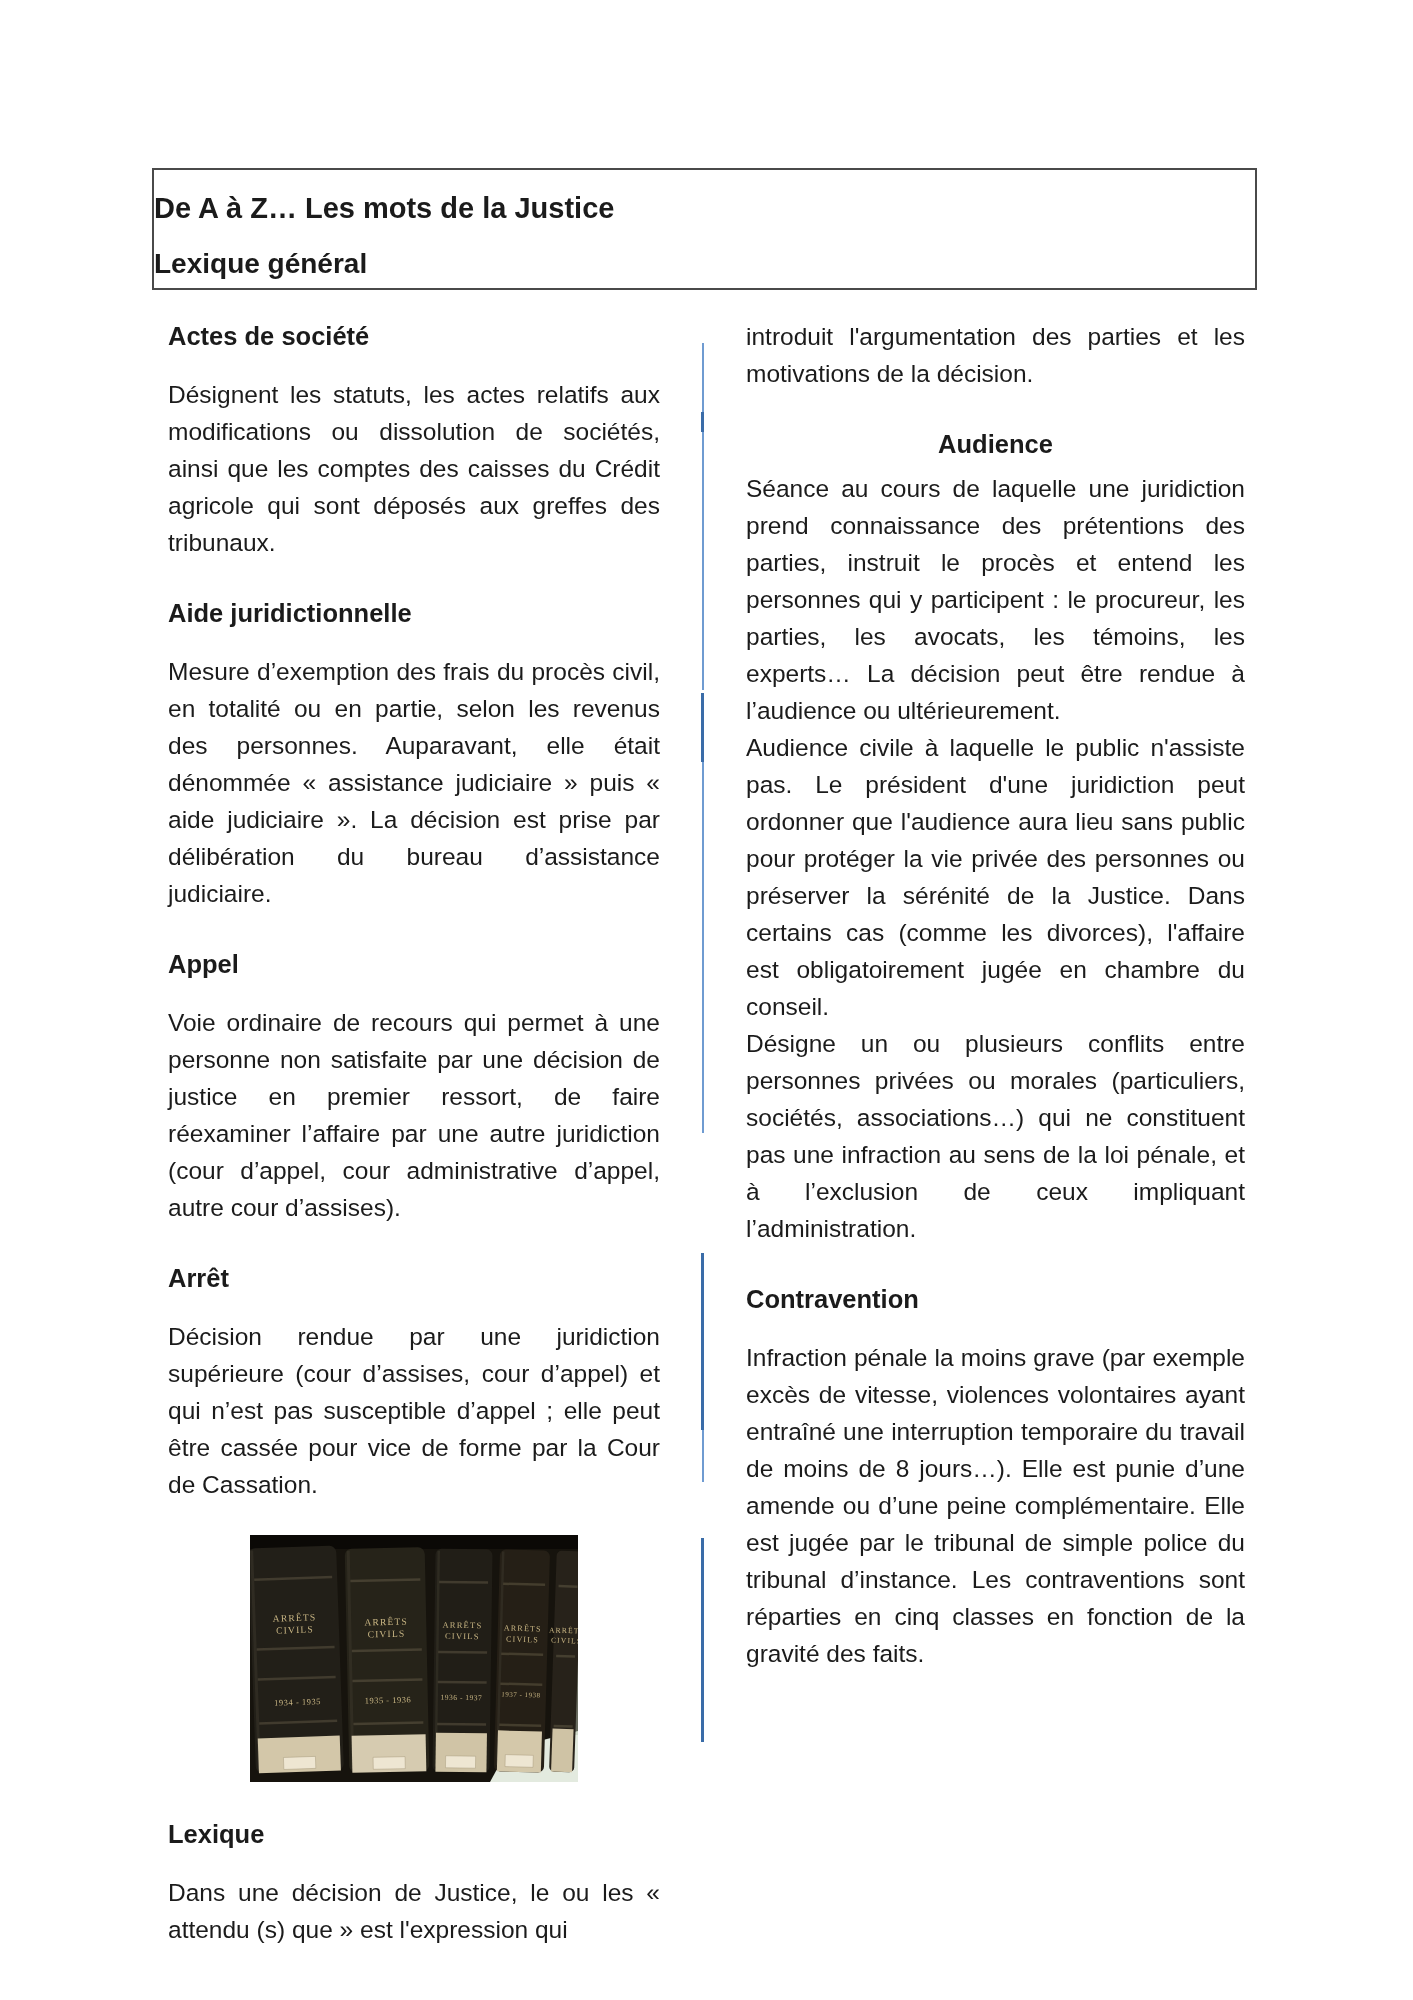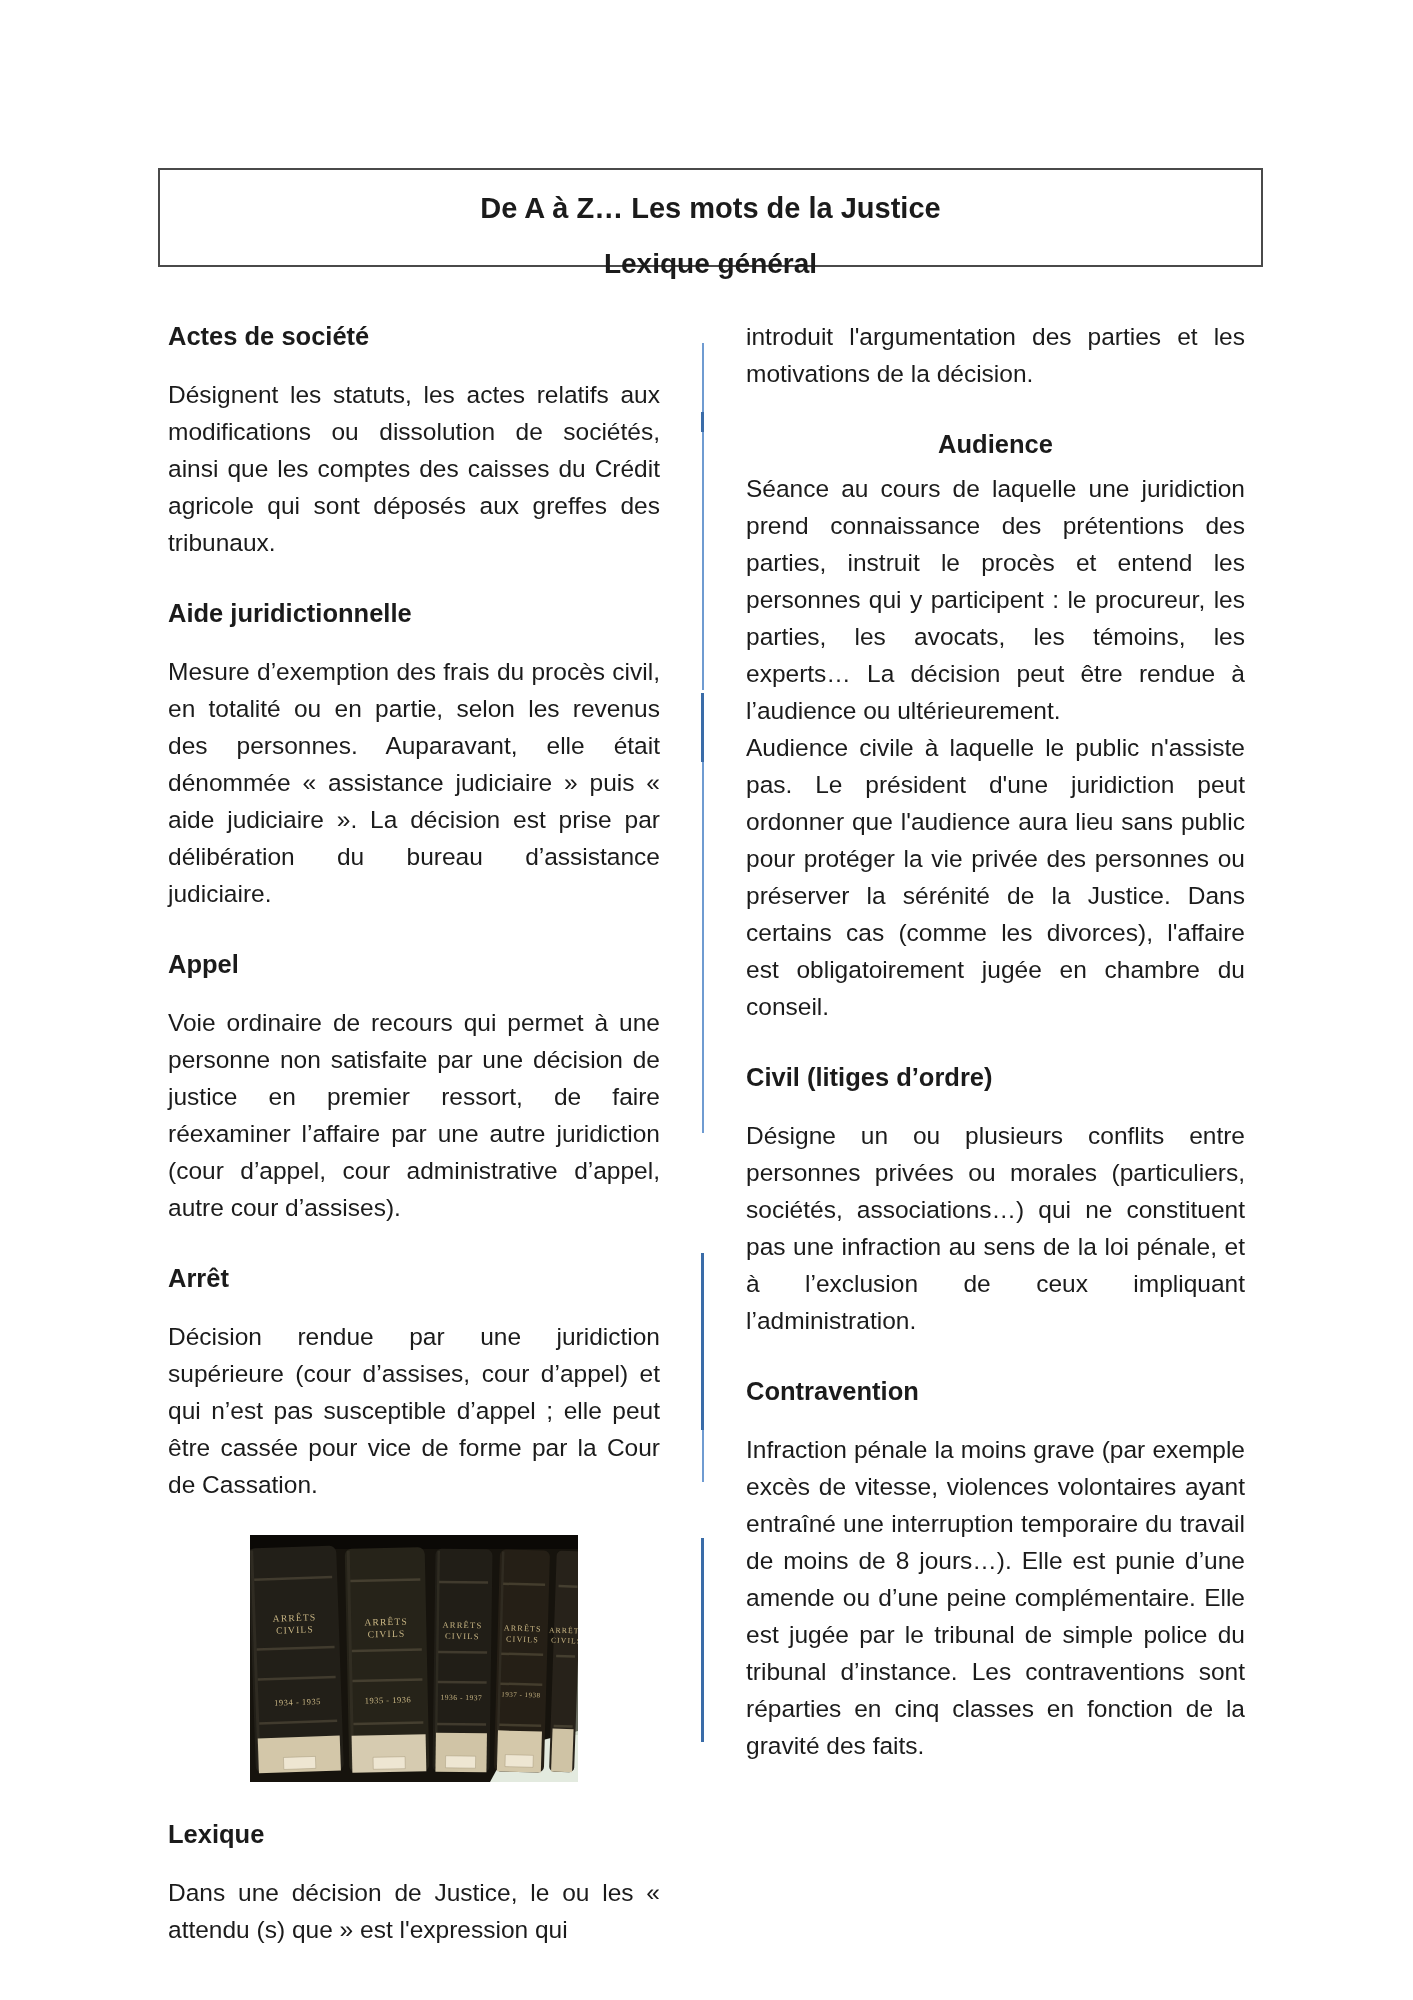--- a/index.html
+++ b/index.html
@@ -6,23 +6,23 @@
     --text:#1b1b1b; --page-bg:#ffffff; --box-border:#4a4a4a;
     --divider-thin:#6f9bd1; --divider-thick:#3a6ca8;
     --spine-gold:#c8b583; --label-cream:#d5c9ab;
   }
   html,body{margin:0;padding:0;background:#fff;}
   .page{
     position:relative; width:1413px; height:2000px; background:var(--page-bg);
     font-family:"Liberation Sans", sans-serif; color:var(--text); overflow:hidden;
   }
   .title-box{
-    position:absolute; left:158px; top:168px; width:1105px; height:99px;
+    position:absolute; left:152px; top:168px; width:1105px; height:122px;
     box-sizing:border-box; border:2px solid var(--box-border);
-    text-align:center;
+    text-align:left;
   }
   .title-main{margin-top:22px; font-size:29px; font-weight:bold; line-height:32px;}
   .title-sub{margin-top:24px; font-size:28px; font-weight:bold; line-height:32px;}
   .col{
     position:absolute; top:318px; font-size:24.5px; line-height:37px;
     text-align:justify; color:var(--text);
   }
   .col-left{left:168px; width:492px;}
   .col-right{left:746px; width:499px;}
   .col h2{
@@ -163,21 +163,20 @@
       <p>introduit l'argumentation des parties et les motivations de la décision.</p>
     </section>
     <section class="tight">
       <h2>Audience</h2>
       <p>Séance au cours de laquelle une juridiction prend connaissance des prétentions des parties, instruit le procès et entend les personnes qui y participent : le procureur, les parties, les avocats, les témoins, les experts… La décision peut être rendue à l’audience ou ultérieurement.</p>
     </section>
     <section>
       <p>Audience civile à laquelle le public n'assiste pas. Le président d'une juridiction peut ordonner que l'audience aura lieu sans public pour protéger la vie privée des personnes ou préserver la sérénité de la Justice. Dans certains cas (comme les divorces), l'affaire est obligatoirement jugée en chambre du conseil.</p>
     </section>
     <section>
-      <h2>Civil (litiges d’ordre)</h2>
       <p>Désigne un ou plusieurs conflits entre personnes privées ou morales (particuliers, sociétés, associations…) qui ne constituent pas une infraction au sens de la loi pénale, et à l’exclusion de ceux impliquant l’administration.</p>
     </section>
     <section>
       <h2>Contravention</h2>
       <p>Infraction pénale la moins grave (par exemple excès de vitesse, violences volontaires ayant entraîné une interruption temporaire du travail de moins de 8 jours…). Elle est punie d’une amende ou d’une peine complémentaire. Elle est jugée par le tribunal de simple police du tribunal d’instance. Les contraventions sont réparties en cinq classes en fonction de la gravité des faits.</p>
     </section>
   </div>
 
 </div>
 

